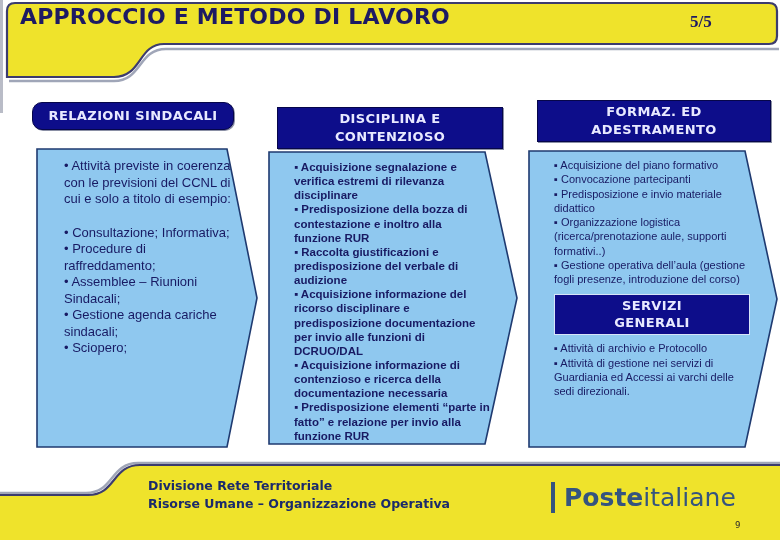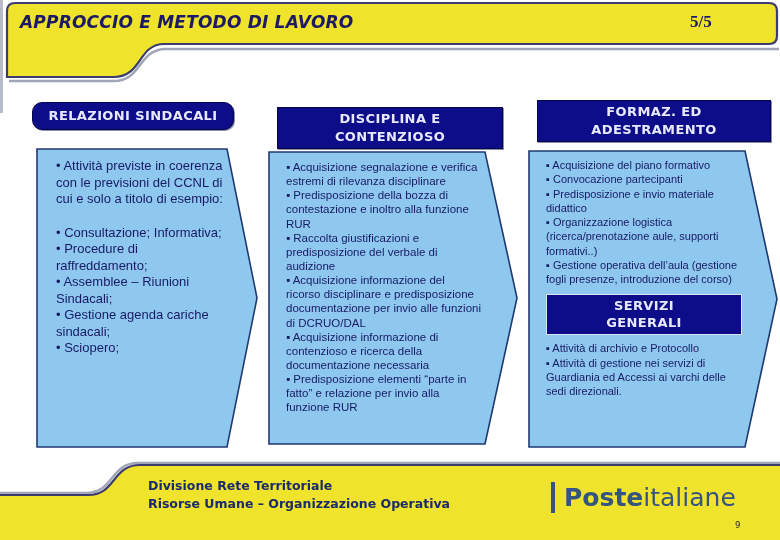--- a/index.html
+++ b/index.html
@@ -4,22 +4,22 @@
 <style>
   html,body{margin:0;padding:0;background:#e9e9e9;}
   .slide{
     position:relative;width:780px;height:540px;background:#ffffff;
     overflow:hidden;font-family:"DejaVu Sans",sans-serif;margin:0 auto;
   }
   
   .hdr-svg{position:absolute;top:0;left:0;}
   .left-edge{position:absolute;left:0;top:0;width:3px;height:113px;background:#b9bcc7;}
   .slide-title{
-    position:absolute;left:20px;top:12px;font-size:17px;font-weight:bold;
-    letter-spacing:.2px;color:var(--titleText);font-style:italic;
+    position:absolute;left:20px;top:4px;font-size:22px;font-weight:bold;
+    letter-spacing:.2px;color:var(--titleText);
   }
   .page-indicator{
     position:absolute;left:690px;top:12px;font-size:17px;font-weight:bold;color:var(--titleText);font-family:Liberation Serif, serif;
   }
   .subtitle{
     position:absolute;left:165px;top:57px;font-size:18px;color:var(--subtitle);
     font-family:"DejaVu Sans",sans-serif;
   }
   
   .colhdr{
@@ -32,27 +32,27 @@
   #hdr1{left:32px;top:102px;width:200px;height:26px;border-radius:10px;}
   #hdr2{left:277px;top:100px;width:224px;height:40px;margin-top:7px;}
   #hdr2 .inner{max-width:150px;}
   #hdr3{left:537px;top:100px;width:232px;height:40px;}
   #hdr3 .inner{max-width:160px;}
   
   .panel{position:absolute;}
   .panel svg{position:absolute;left:0;top:0;}
   .panel .shape{fill:var(--bodyFill);stroke:var(--bodyBorder);stroke-width:1.6;}
   .panel .txt{
-    position:absolute;left:8px;top:0;width:100%;height:100%;box-sizing:border-box;
+    position:absolute;left:16px;top:0;width:100%;height:100%;box-sizing:border-box;
     color:var(--bodyText);font-family:"Liberation Sans",sans-serif;
   }
   #panel1{left:36px;top:148px;width:222px;height:300px;}
   #panel1 .txt{padding:10px 34px 8px 12px;font-size:13px;line-height:1.27;}
   #panel1 .intro{margin-bottom:17px;}
-  #panel2{left:268px;top:151px;width:250px;height:294px;}
+  #panel2{left:268px;top:151px;width:250px;height:294px;font-weight:bold;}
   #panel2 .txt{padding:9px 44px 8px 10px;font-size:11.5px;line-height:1.23;}
   #panel3{left:528px;top:150px;width:250px;height:298px;}
   #panel3 .txt{padding:8px 38px 8px 10px;font-size:11px;line-height:1.3;}
   .servizi-box{
     width:196px;box-sizing:border-box;margin:7px 0 6px 0;padding:3px 0;
     background:var(--navyBox);color:var(--navyBoxText);border:1px solid #d7e4f8;
     text-align:center;font-weight:bold;font-size:13px;font-family:"DejaVu Sans",sans-serif;
     letter-spacing:.4px;
   }
   .servizi-box .inner{display:block;max-width:110px;margin:0 auto;line-height:1.3;}

